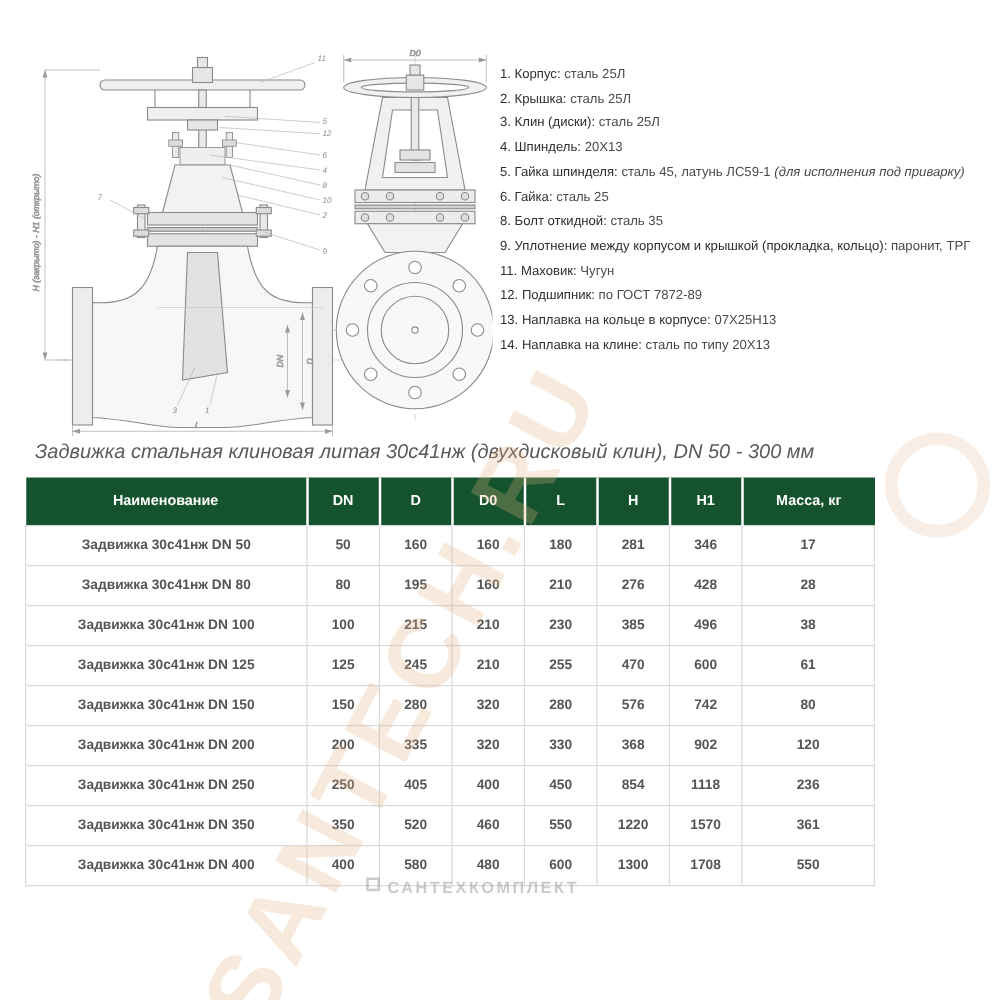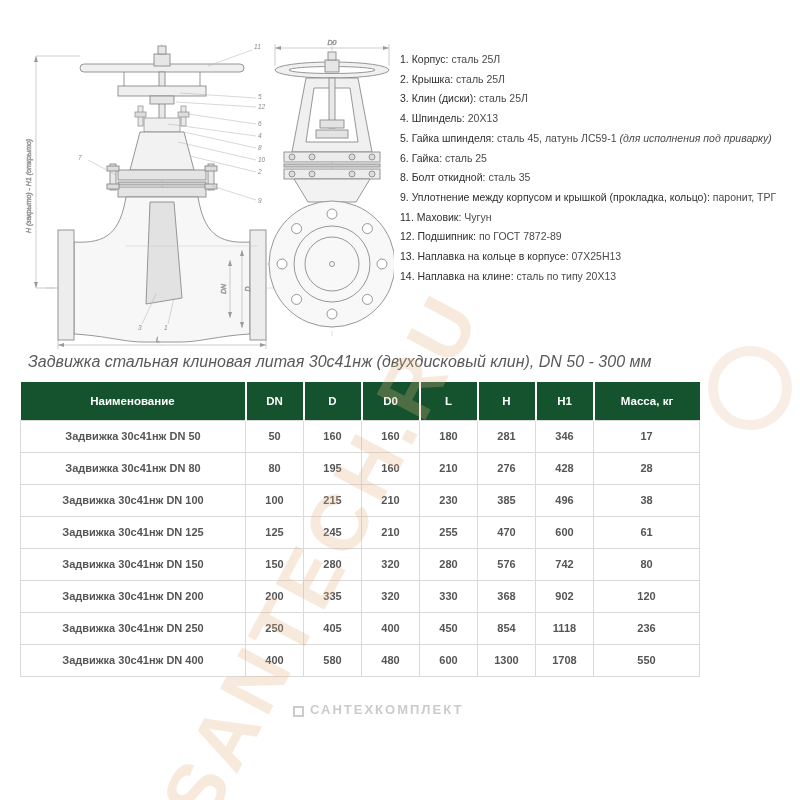--- a/index.html
+++ b/index.html
@@ -25,21 +25,21 @@
   .spec th:first-child{border-left:none}
   .spec td{height:32px;text-align:center;font-size:11px;font-weight:bold;color:#555;border:1px solid #dadada;background:transparent}
 
   
   .wm-diag{position:absolute;left:225px;top:745px;transform:rotate(-62deg);transform-origin:left bottom;
            font-size:80px;font-weight:bold;letter-spacing:6px;color:rgba(226,180,134,0.28);
            white-space:nowrap;pointer-events:none;z-index:5}
   .wm-circle{position:absolute;left:708px;top:346px;width:84px;height:84px;border:10px solid rgba(233,203,173,0.32);
              border-radius:50%;pointer-events:none;z-index:5}
   .wm-footer{position:absolute;left:293px;top:702px;font-size:13px;font-weight:bold;letter-spacing:2px;
-             color:rgba(140,140,140,0.45);pointer-events:none;z-index:6;display:flex;align-items:flex-end;gap:6px}
+             color:rgba(140,140,140,0.45);pointer-events:none;z-index:6;display:flex;align-items:flex-start;gap:6px}
   .wm-ico{display:inline-block;width:11px;height:11px;border:2px solid rgba(140,140,140,0.45)}
 
   svg text{font-family:"Liberation Sans",sans-serif}
   .dim-t{font-size:7px;font-style:italic;fill:#8a8a8a}
   .co-t{font-size:6.5px;font-style:italic;fill:#8a8a8a}
 </style>
 </head>
 <body>
 
 <div class="drawing">
@@ -317,20 +317,30 @@
         <td>Задвижка 30с41нж DN 250</td>
         <td>250</td>
         <td>405</td>
         <td>400</td>
         <td>450</td>
         <td>854</td>
         <td>1118</td>
         <td>236</td>
       </tr>
       <tr>
+        <td>Задвижка 30с41нж DN 350</td>
+        <td>350</td>
+        <td>520</td>
+        <td>460</td>
+        <td>550</td>
+        <td>1220</td>
+        <td>1570</td>
+        <td>361</td>
+      </tr>
+      <tr>
         <td>Задвижка 30с41нж DN 400</td>
         <td>400</td>
         <td>580</td>
         <td>480</td>
         <td>600</td>
         <td>1300</td>
         <td>1708</td>
         <td>550</td>
       </tr>
     </tbody>

